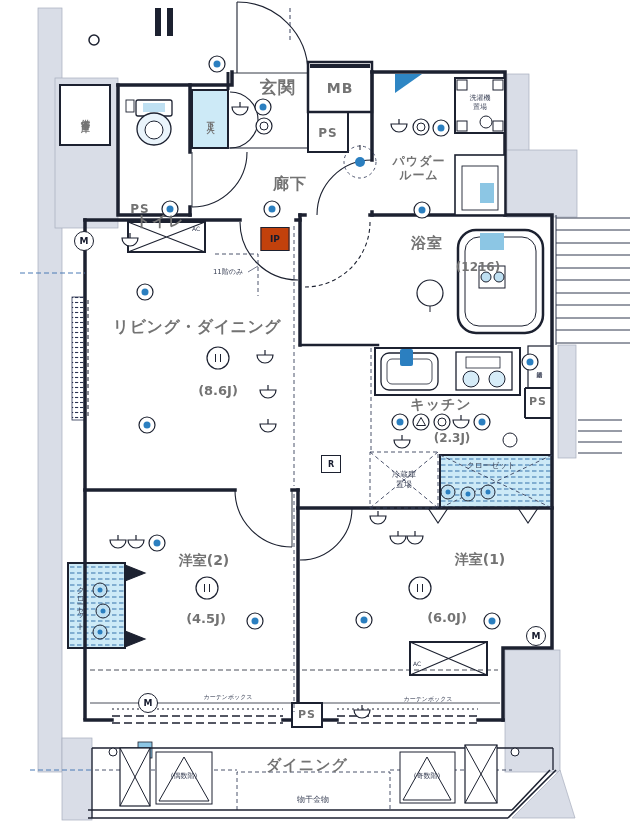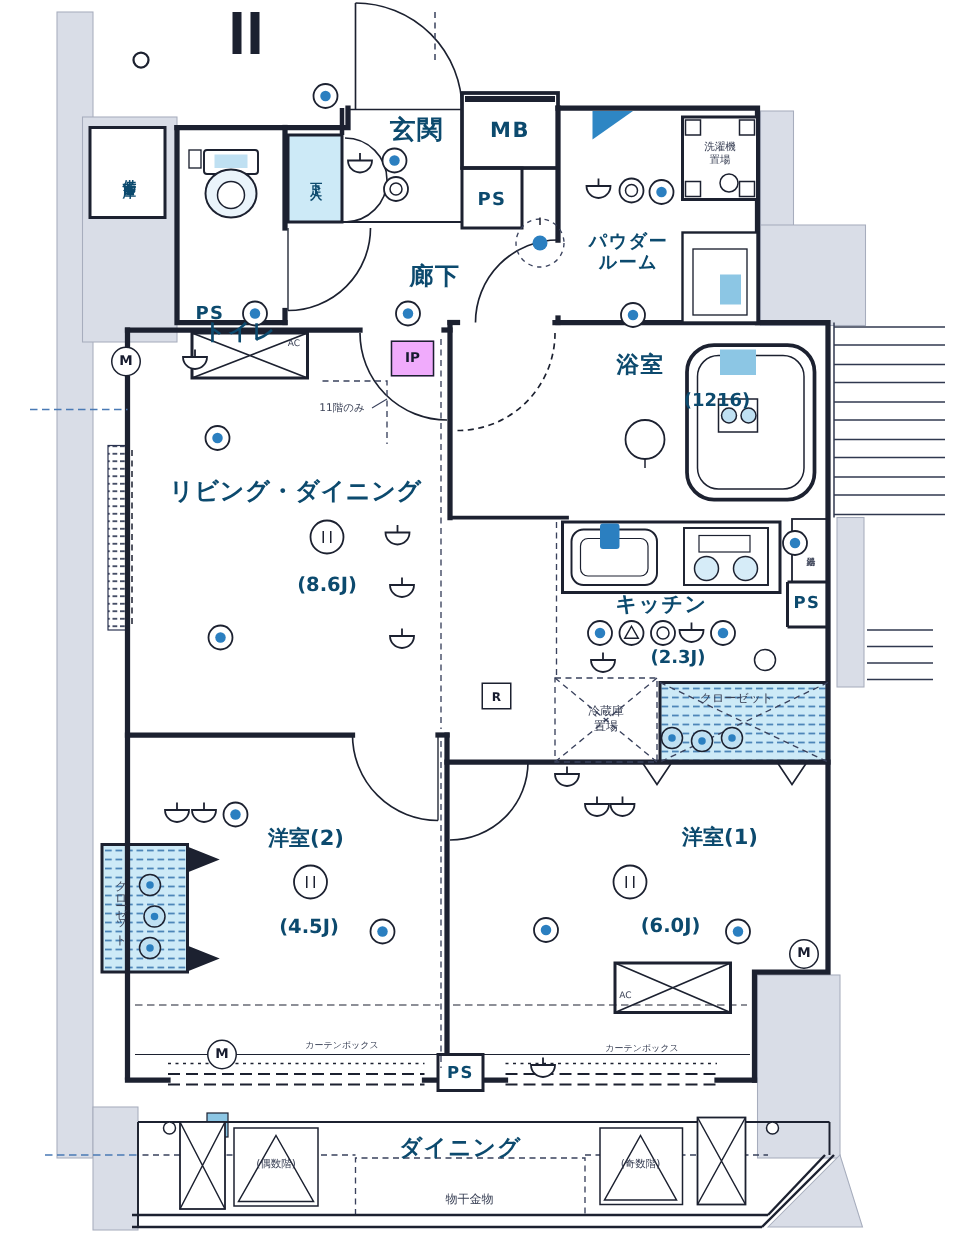--- a/index.html
+++ b/index.html
@@ -1,29 +1,29 @@
 <!DOCTYPE html>
 <html><head>
 <meta charset="utf-8">
 <style>
   html,body{margin:0;padding:0;background:#fff;}
   #plan{position:relative;width:635px;height:835px;background:#ffffff;overflow:hidden;
         font-family:"DejaVu Sans","Liberation Sans",sans-serif;color:#161b2e;}
   svg.layer{position:absolute;left:0;top:0;}
   .lbl{position:absolute;transform:translate(-50%,-50%);white-space:pre-line;text-align:center;
-       line-height:1.2;font-weight:600;color:#0c4a6e;letter-spacing:1px;}
+       line-height:1.2;font-weight:600;color:#737373;letter-spacing:1px;}
   .vert{writing-mode:vertical-rl;letter-spacing:2px;}
   .tiny{font-weight:500;letter-spacing:0;color:#3a4156;}
   .mcirc{position:absolute;transform:translate(-50%,-50%);width:18px;height:18px;border:1.5px solid #1c2130;
          border-radius:50%;background:#fff;display:flex;align-items:center;justify-content:center;
          font-size:9px;font-weight:600;}
   .rbox{position:absolute;transform:translate(-50%,-50%);width:18px;height:16px;border:1.3px solid #1c2130;
         background:#fff;display:flex;align-items:center;justify-content:center;font-size:8px;font-weight:600;}
   .ipbox{position:absolute;transform:translate(-50%,-50%);width:27px;height:22px;border:1.5px solid #1c2130;
-         background:#f0abfc;display:flex;align-items:center;justify-content:center;font-size:9px;font-weight:600;}
+         background:#c2410c;display:flex;align-items:center;justify-content:center;font-size:9px;font-weight:600;}
 </style>
 </head>
 <body>
 
 <div id="plan">
 
 <svg class="layer" width="635" height="835" viewBox="0 0 635 835">
   <defs>
     <pattern id="bluedash" width="7" height="6" patternUnits="userSpaceOnUse">
       <rect width="7" height="6" fill="#cdeaf7"></rect>
@@ -317,21 +317,21 @@
 <div class="lbl" style="left:206px;top:619px;font-size:13px;letter-spacing:0;">(4.5J)</div>
 <div class="lbl" style="left:444px;top:559px;font-size:14px;letter-spacing:0;margin-left:36px;">洋室(1)</div>
 <div class="lbl" style="left:447px;top:618px;font-size:13px;letter-spacing:0;">(6.0J)</div>
 <div class="lbl" style="left:307px;top:765px;font-size:15px;">ダイニング</div>
 <div class="lbl tiny" style="left:313px;top:800px;font-size:8px;">物干金物</div>
 <div class="lbl tiny" style="left:184px;top:776px;font-size:7px;">(偶数階)</div>
 <div class="lbl tiny" style="left:427px;top:776px;font-size:7px;">(奇数階)</div>
 <div class="lbl vert" style="left:85px;top:115px;font-size:9px;">備蓄庫</div>
 <div class="lbl vert" style="left:210px;top:118px;font-size:8px;">下足入</div>
 <div class="lbl vert tiny" style="left:540px;top:367px;font-size:6px;letter-spacing:0;">給湯器</div>
-<div class="lbl tiny" style="left:404px;top:480px;font-size:8px;line-height:1.3;">冷蔵庫
+<div class="lbl tiny" style="left:404px;top:480px;font-size:8px;line-height:1.3;font-family:Liberation Mono, monospace;">冷蔵庫
 置場</div>
 <div class="lbl tiny" style="left:491px;top:466px;font-size:8px;">クローゼット</div>
 <div class="lbl vert tiny" style="left:80px;top:604px;font-size:8px;letter-spacing:0;">クローゼット</div>
 <div class="lbl tiny" style="left:228px;top:697px;font-size:6px;">カーテンボックス</div>
 <div class="lbl tiny" style="left:428px;top:699px;font-size:6px;">カーテンボックス</div>
 <div class="lbl tiny" style="left:228px;top:272px;font-size:7px;">11階のみ</div>
 <div class="ipbox" style="left:275px;top:239px;">
       <span>IP</span>
     </div>
 <div class="rbox" style="left:331px;top:464px;">

